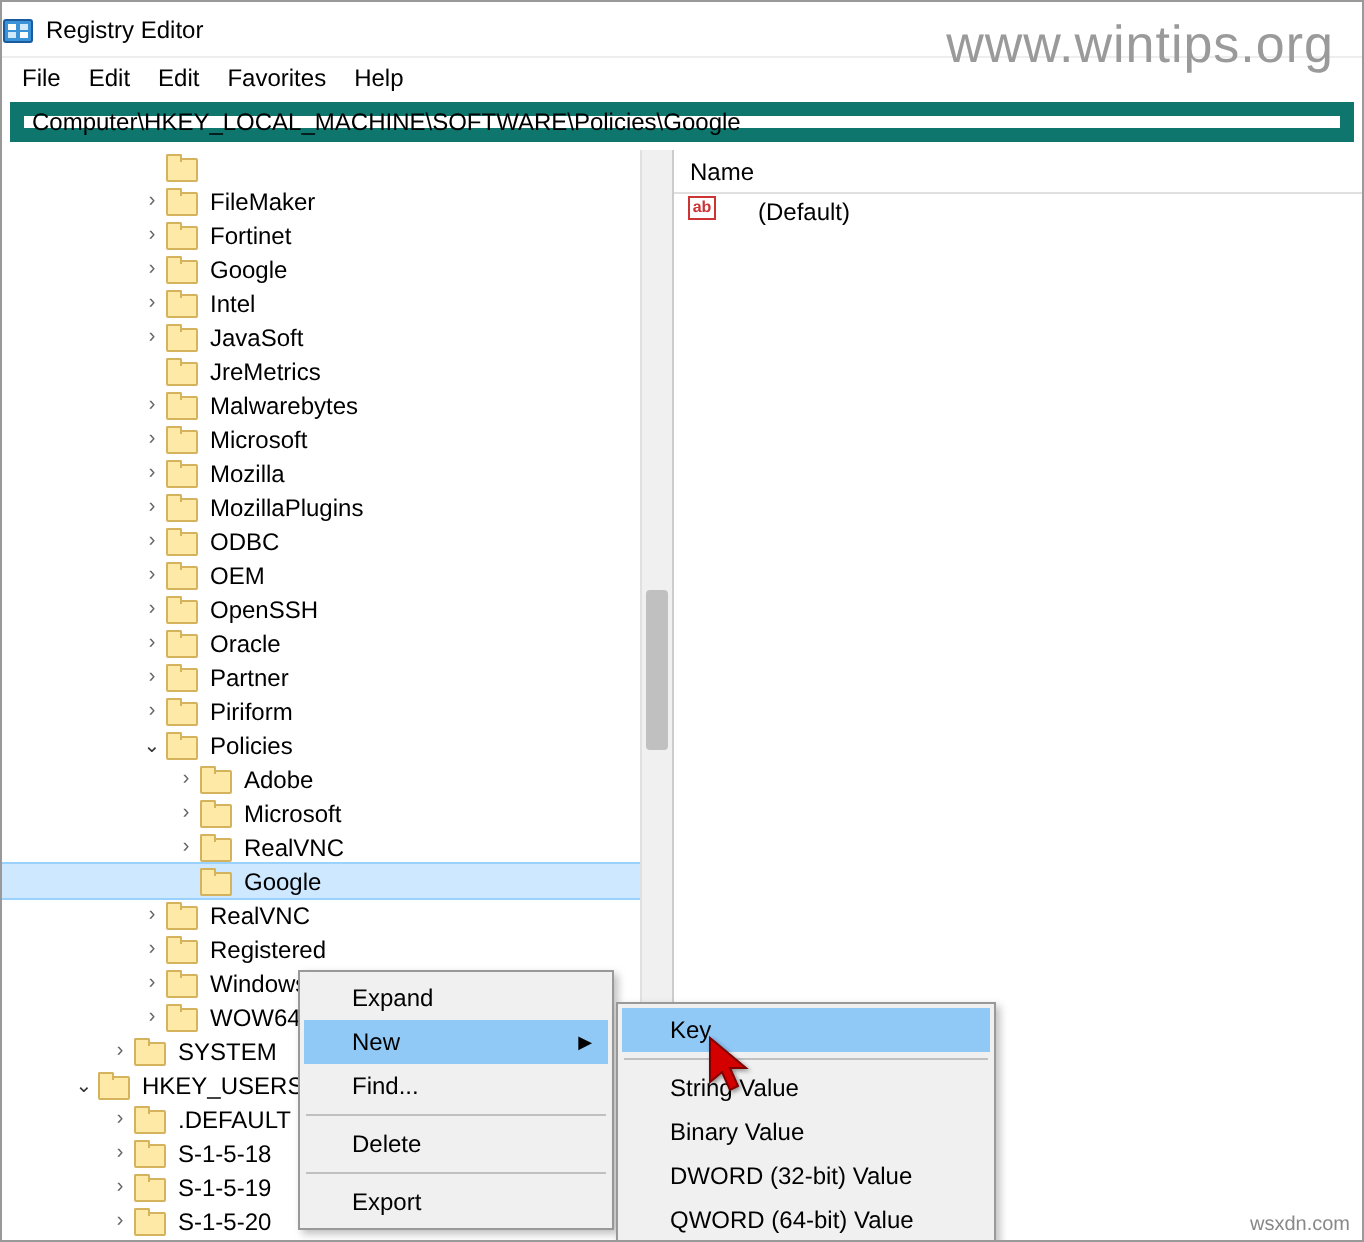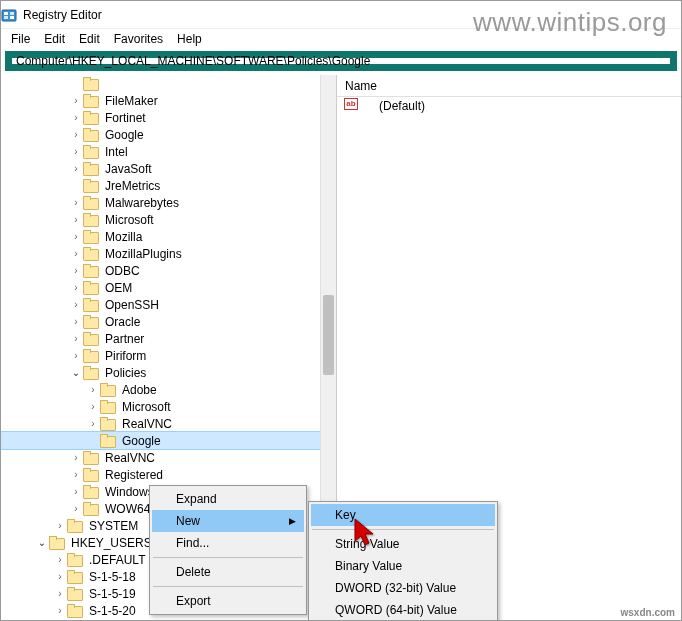--- a/index.html
+++ b/index.html
@@ -30,21 +30,21 @@
 .list-row { display: flex; align-items: center; height: 17px; padding: 0 6px; }
 .ab-icon { width: 16px; height: 16px; margin-right: 20px; display:inline-flex; align-items:flex-start; justify-content:center; }
 .ab-icon .box { width:14px; height:12px; border:1px solid #c33; display:flex; align-items:center; justify-content:center; font-size:8px; color:#c33; font-weight:bold; background:#fff; }
 .ctx { position: absolute; background: #f0f0f0; border: 1px solid #999; box-shadow: 2px 2px 4px rgba(0,0,0,.25); padding: 2px; z-index: 100; }
 .ctx-item { height: 22px; display: flex; align-items: center; padding: 0 30px 0 24px; position: relative; cursor: default; }
 .ctx-item.disabled { color: #000000; }
 .ctx-item.hover { background: #90c8f6; }
 .ctx-item .arrow { position: absolute; right: 8px; font-size: 9px; }
 .ctx-sep { height: 1px; background: #c0c0c0; margin: 3px 1px; }
 .watermark { position: absolute; top: 6px; right: 14px; font-size: 26px; color: #9a9a9a; font-family: Arial, sans-serif; letter-spacing: .5px; z-index: 200; pointer-events: none; }
-.caption { position: absolute; bottom: 2px; right: 6px; font-size: 10px; color: #888; z-index: 200; font-weight: bold; }
+.caption { position: absolute; bottom: 2px; right: 6px; font-size: 10px; color: #888; z-index: 200; }
 .cursor { position: absolute; z-index: 300; pointer-events: none; }
 .cursor svg { filter: drop-shadow(1px 1px 1px rgba(0,0,0,.4)); }
 </style>
 </head>
 <body>
 
 <div class="titlebar">
   <span class="icon">
     <svg viewBox="0 0 16 16">
         <rect x="1" y="3" width="14" height="11" rx="1" fill="#3a93d6" stroke="#1a5a9e"></rect>

